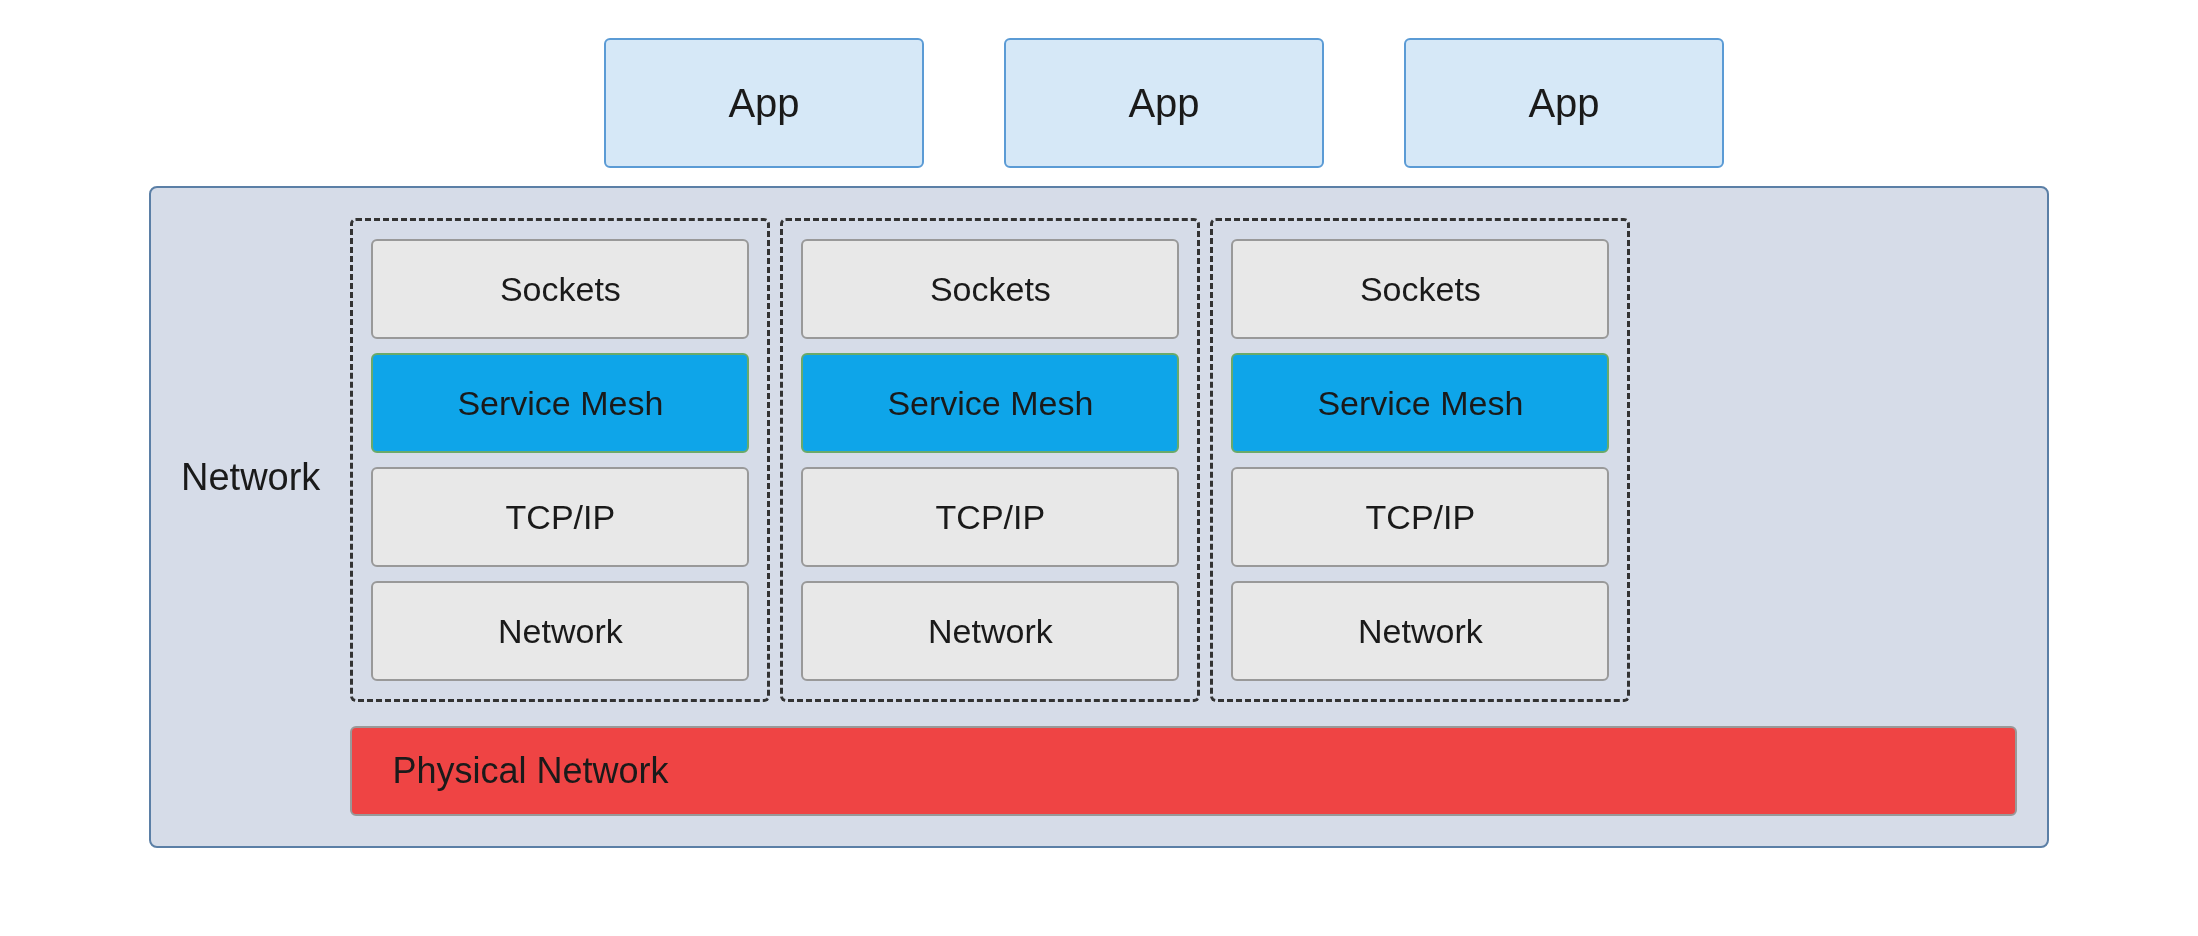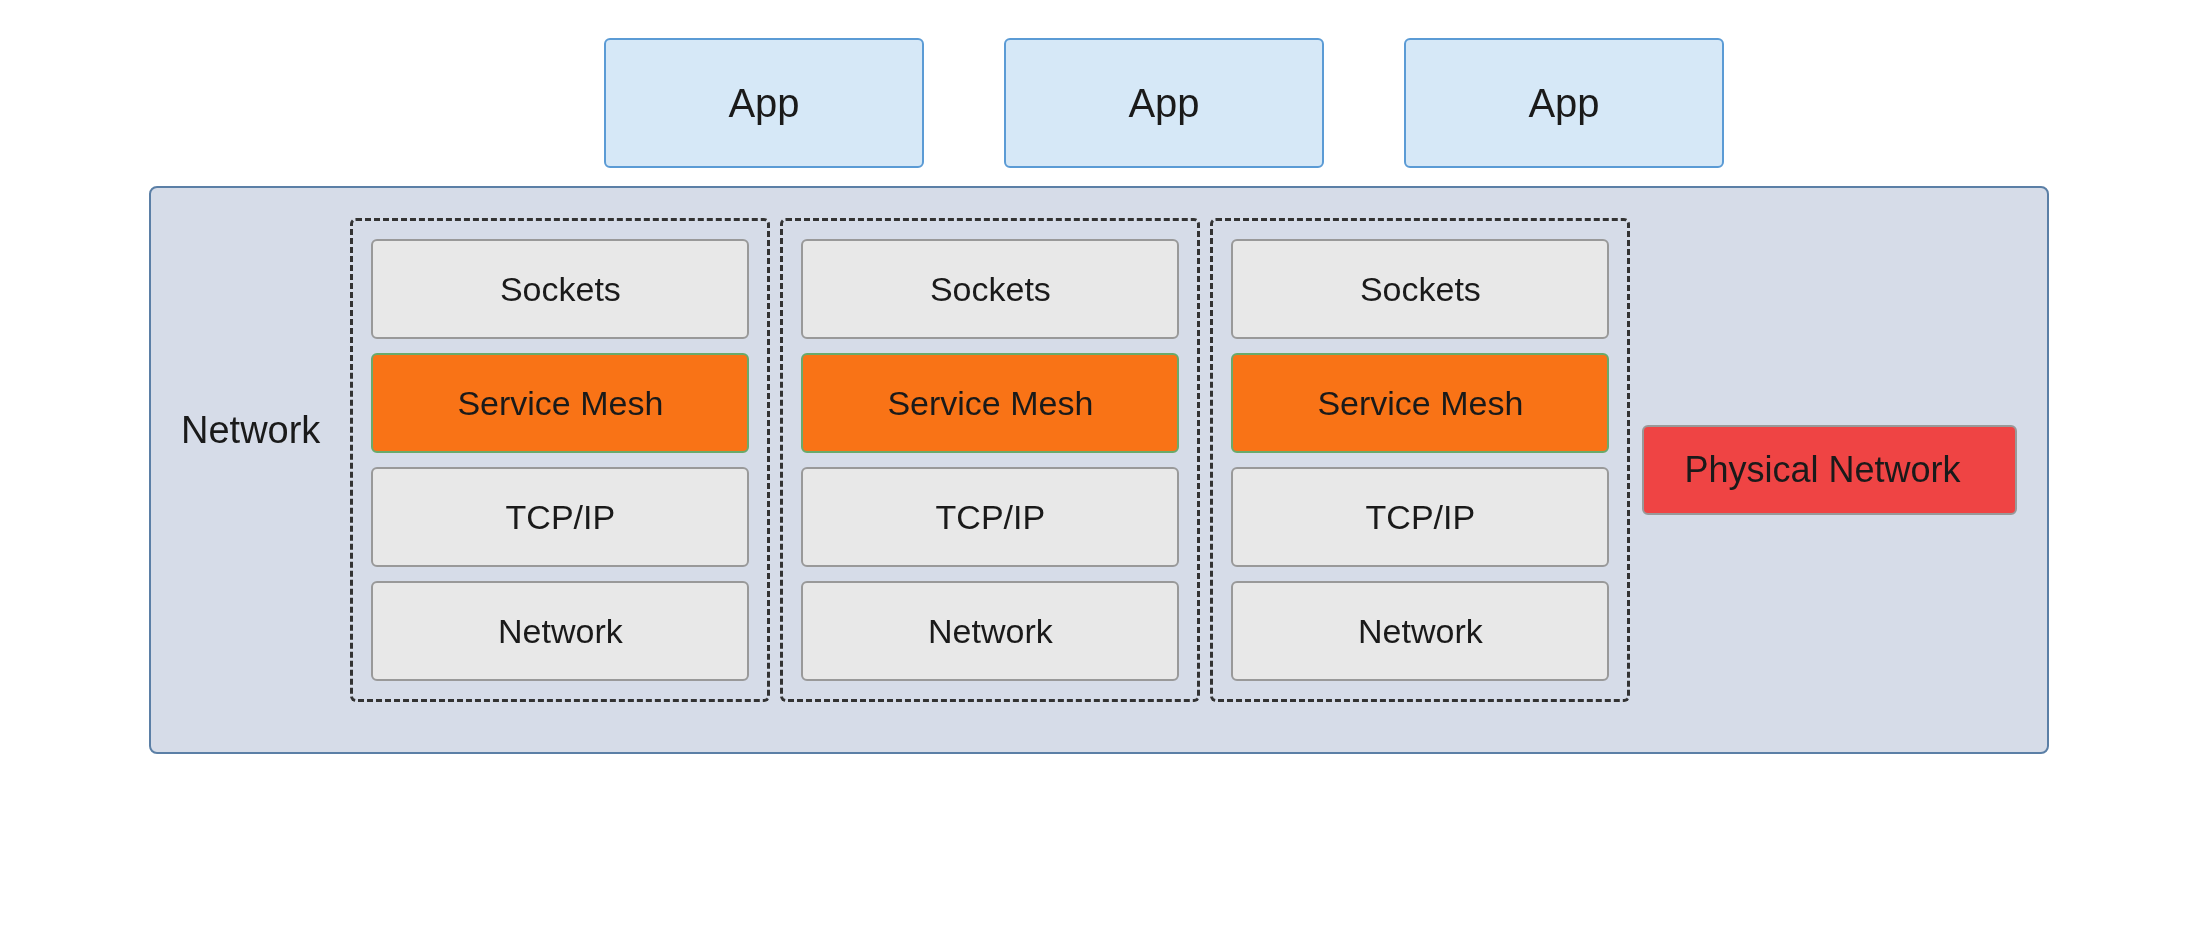--- a/index.html
+++ b/index.html
@@ -59,22 +59,22 @@
       white-space: nowrap;
       margin-right: 30px;
       align-self: center;
       padding-bottom: 80px;
     }
 
     
     .kernel-inner {
       flex: 1;
       display: flex;
-      gap: 12px;
-      align-items: center;
+      flex-direction: column;
+      gap: 4px;
     }
     .pods-row {
       display: flex;
       gap: 0;
       margin-bottom: 20px;
     }
 
     
     .pod {
       border: 3px dashed #333;
@@ -96,21 +96,21 @@
       border-radius: 6px;
       background: #e8e8e8;
       display: flex;
       align-items: center;
       justify-content: center;
       font-size: 34px;
       font-weight: 500;
       color: #1a1a1a;
     }
     .layer-box.service-mesh {
-      background: #f97316;
+      background: #0ea5e9;
       border-color: #6aaa6a;
     }
 
     
     .physical-network {
       width: 100%;
       height: 90px;
       background: #ef4444;
       border: 2px solid #999;
       border-radius: 6px;

